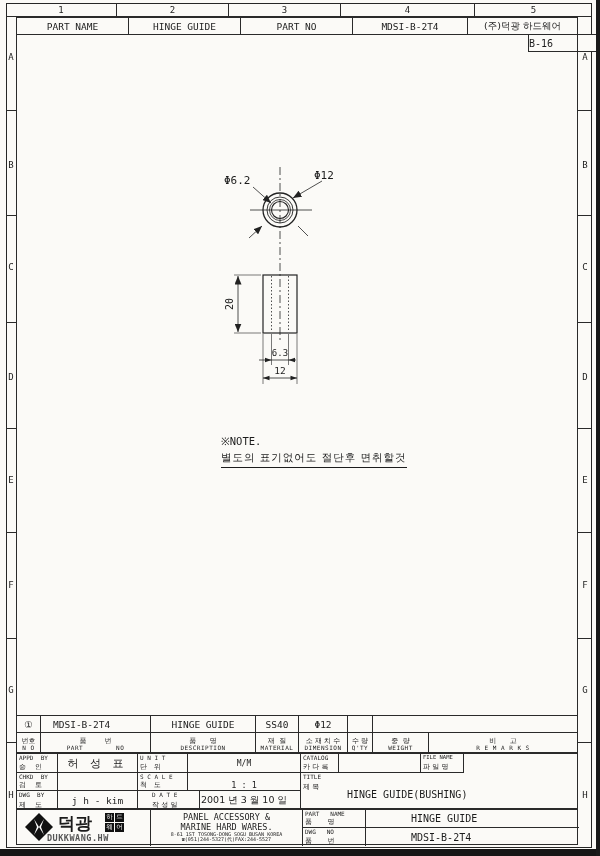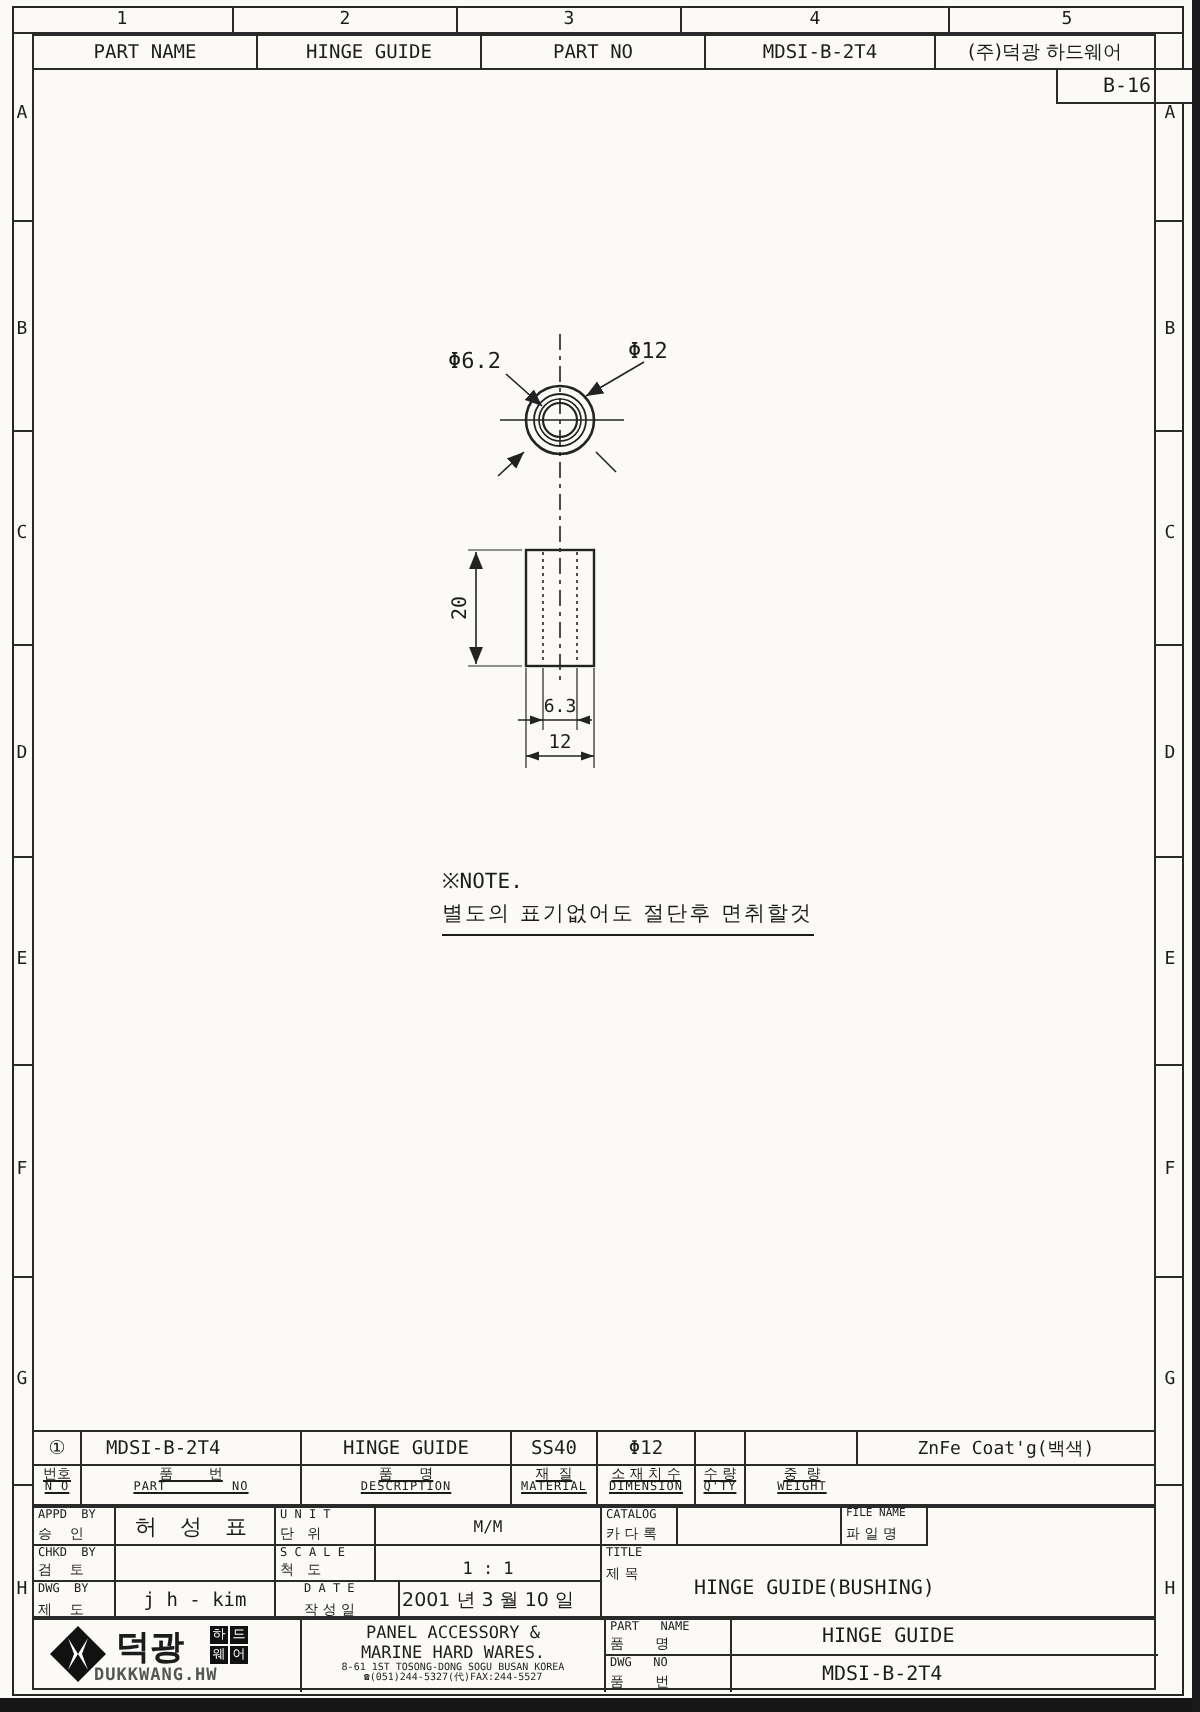--- a/index.html
+++ b/index.html
@@ -6,21 +6,21 @@
   #sheet{position:relative;width:600px;height:856px;background:#fbfaf7;overflow:hidden;
          font-family:"DejaVu Sans Mono","Liberation Mono",monospace;color:#1c1c1c;}
   .abs{position:absolute;box-sizing:border-box;}
   .bdr{border:1px solid #2a2a2a;}
   .flexrow{display:flex;}
   .cell{box-sizing:border-box;border-right:1px solid #2a2a2a;display:flex;align-items:center;justify-content:center;overflow:hidden;}
   .cell:last-child{border-right:none;}
   .l2{display:flex;flex-direction:column;justify-content:space-between;align-items:flex-start;padding:1px 2px;line-height:1.05;}
   .l2 .en{font-size:6px;white-space:pre;}
   .l2 .ko{font-size:7px;white-space:pre;font-family:"DejaVu Sans","Liberation Sans",sans-serif;}
-  .hdr2{display:flex;flex-direction:column;justify-content:flex-start;align-items:center;line-height:1.15;text-decoration:underline;}
+  .hdr2{display:flex;flex-direction:column;justify-content:flex-end;align-items:center;line-height:1.15;}
   .hdr2 .ko{font-size:7px;white-space:pre;font-family:"DejaVu Sans","Liberation Sans",sans-serif;}
   .hdr2 .en{font-size:6px;white-space:pre;letter-spacing:.5px;}
   .tick{background:#2a2a2a;height:1px;}
   .zl{font-size:9px;display:flex;align-items:center;justify-content:center;}
   .vline{background:#2a2a2a;width:1px;}
   svg text{fill:#1c1c1c;font-family:"DejaVu Sans Mono","Liberation Mono",monospace;}
   .outline-txt{color:#555;font-weight:bold;letter-spacing:.5px;}
 </style>
 </head>
 <body>
@@ -58,21 +58,21 @@
         <span>PART NO</span>
       </div>
     <div class="cell" style="width:115px">
         <span>MDSI-B-2T4</span>
       </div>
     <div class="cell" style="flex:1;font-family:'DejaVu Sans','Liberation Sans',sans-serif">
         <span>(주)덕광 하드웨어</span>
       </div>
   </div>
 
-  <div class="abs bdr" style="left:528px;top:34px;width:71px;height:18px;display:flex;align-items:center;justify-content:center;font-size:10px;background:#fbfaf7;">
+  <div class="abs bdr" style="left:528px;top:34px;width:71px;height:18px;display:flex;align-items:center;font-size:10px;background:#fbfaf7;">
     <span>B-16</span>
   </div>
 
   <div class="abs vline" style="left:16px;top:17px;height:828px;"></div>
   <div class="abs vline" style="left:577px;top:17px;height:828px;"></div>
 
   <div class="abs zl" style="left:6px;top:51px;width:10px;height:12px">
       <span>A</span>
     </div>
   <div class="abs zl" style="left:6px;top:159px;width:10px;height:12px">
@@ -209,23 +209,20 @@
       </div>
     <div class="cell" style="width:49px">
         <span>Φ12</span>
       </div>
     <div class="cell" style="width:25px">
         <span></span>
       </div>
     <div class="cell" style="width:56px">
         <span></span>
       </div>
-    <div class="cell" style="flex:1;font-size:9px">
-        <span>ZnFe Coat'g(백색)</span>
-      </div>
   </div>
 
   <div class="abs flexrow bdr" style="left:16px;top:732px;width:562px;height:21px;background:#fbfaf7;">
     <div class="cell hdr2" style="width:24px">
         <span class="ko">번호</span>
         <span class="en">N O</span>
       </div>
     <div class="cell hdr2" style="width:110px">
         <span class="ko">품        번</span>
         <span class="en">PART        NO</span>
@@ -242,20 +239,24 @@
         <span class="ko">소 재 치 수</span>
         <span class="en">DIMENSION</span>
       </div>
     <div class="cell hdr2" style="width:25px">
         <span class="ko">수 량</span>
         <span class="en">Q'TY</span>
       </div>
     <div class="cell hdr2" style="width:56px">
         <span class="ko">중  량</span>
         <span class="en">WEIGHT</span>
+      </div>
+    <div class="cell hdr2" style="flex:1">
+        <span class="ko">비      고</span>
+        <span class="en">R E M A R K S</span>
       </div>
   </div>
 
   <div class="abs bdr" style="left:16px;top:753px;width:562px;height:56px;background:#fbfaf7;">
 
     <div class="abs l2" style="left:0;top:0;width:41px;height:19px;border-right:1px solid #2a2a2a;border-bottom:1px solid #2a2a2a;">
       <span class="en">APPD  BY</span>
         <span class="ko">승    인</span>
       </div>
     <div class="abs" style="left:41px;top:0;width:80px;height:19px;border-right:1px solid #2a2a2a;border-bottom:1px solid #2a2a2a;display:flex;align-items:center;justify-content:center;font-size:11px;letter-spacing:4px;font-family:'DejaVu Sans','Liberation Sans',sans-serif;">

